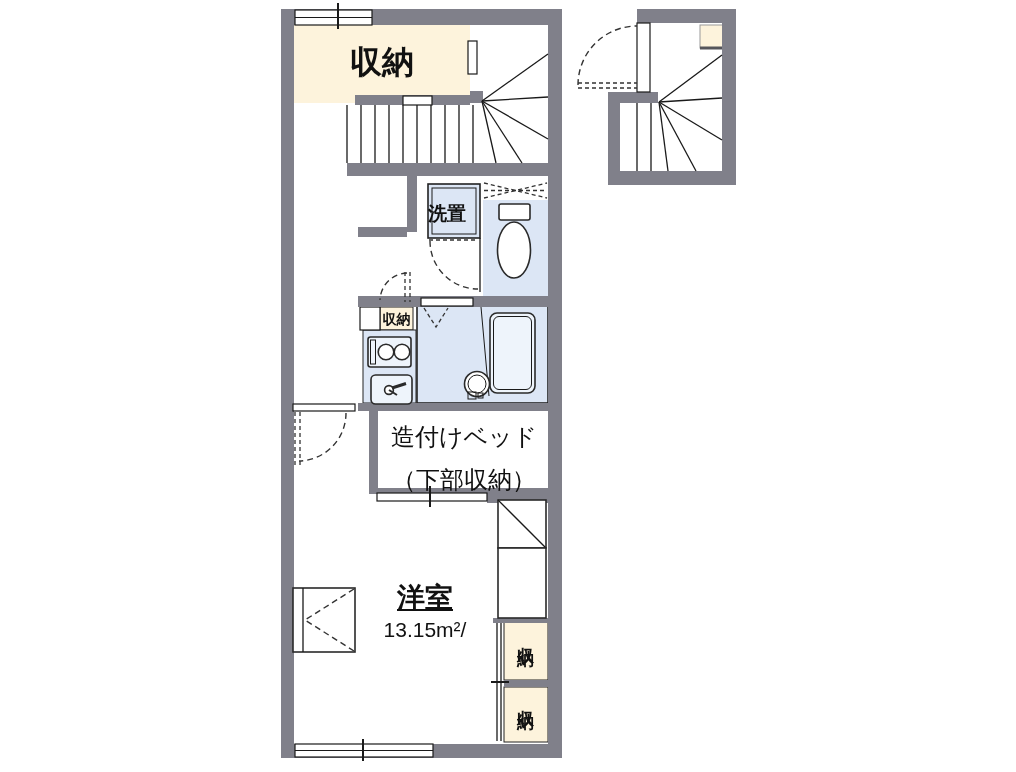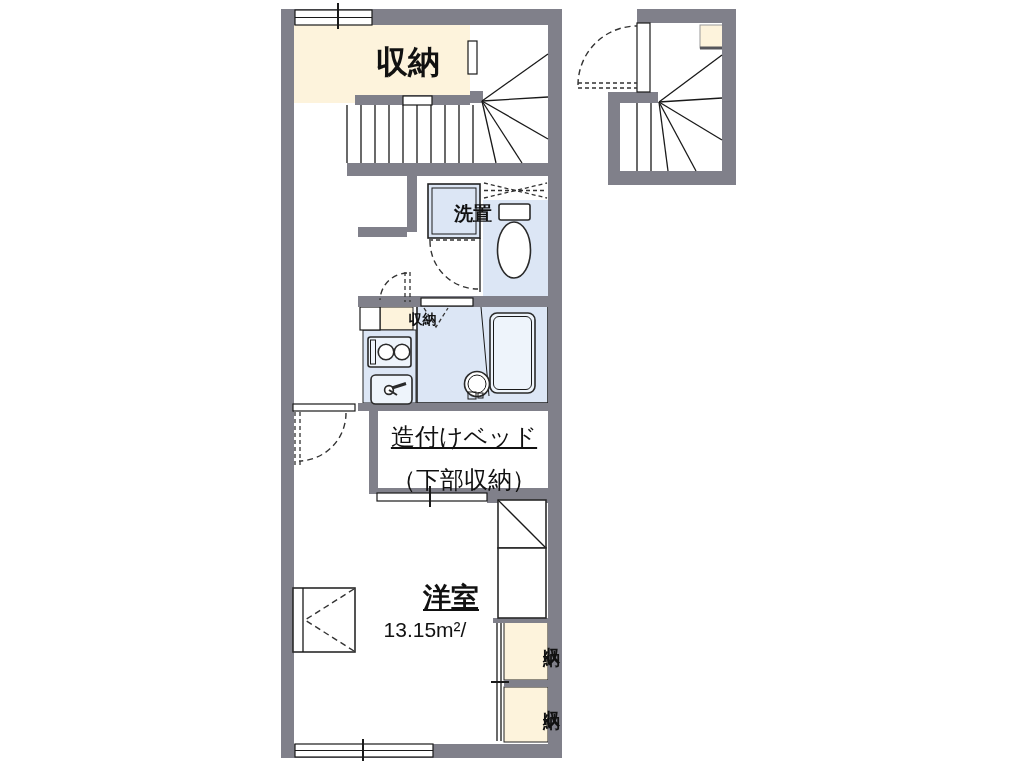--- a/index.html
+++ b/index.html
@@ -1,20 +1,20 @@
 <!DOCTYPE html>
 <html><head>
 <meta charset="utf-8">
 <style>
   html,body{margin:0;padding:0;background:#fff;}
   .stage{position:relative;width:1016px;height:772px;background:#fff;overflow:hidden;
          font-family:"Liberation Sans","DejaVu Sans",sans-serif;}
   .stage svg{position:absolute;left:0;top:0;}
   .lbl{position:absolute;color:#111;text-align:center;white-space:pre;}
-  .w600{font-weight:600;padding-left:26px;}
+  .w600{font-weight:600;}
   .w500{font-weight:500;}
   .vlabel{position:absolute;color:#111;writing-mode:vertical-rl;text-orientation:upright;
           letter-spacing:3px;line-height:1;}
   .ln{stroke:#1a1a1a;stroke-width:1.3;fill:none;}
   .thin{stroke:#1a1a1a;stroke-width:1;fill:none;}
   .fix{stroke:#2a2a2a;stroke-width:1.6;fill:#fff;}
   .fixb{stroke:#2a2a2a;stroke-width:1.6;fill:#eef4fb;}
   .opening{fill:#fff;stroke:#1a1a1a;stroke-width:1.2;}
   .dash{stroke:#333;stroke-width:1.4;fill:none;stroke-dasharray:6 4;}
   .dash2{stroke:#333;stroke-width:1.3;fill:none;stroke-dasharray:4 3;}
@@ -186,19 +186,19 @@
     <rect x="371" y="375" width="41" height="29" rx="4.5" class="fixb"></rect>
     <circle cx="389" cy="390" r="4.4" class="fix"></circle>
     <line x1="392" y1="388" x2="406" y2="383.5" stroke="#2a2a2a" stroke-width="3"></line>
     <line x1="389" y1="390" x2="397" y2="395" stroke="#2a2a2a" stroke-width="2"></line>
   </g>
 </svg>
 
   <div class="lbl w600" style="left:294px;top:41px;width:176px;font-size:32px;">収納</div>
   <div class="lbl w600" style="left:428px;top:201px;width:28px;font-size:19px;">洗置</div>
   <div class="lbl w600" style="left:379px;top:311px;width:35px;font-size:14px;">収納</div>
-  <div class="lbl w500" style="left:378px;top:423px;width:172px;font-size:24px;line-height:28px;text-decoration:underline;">造付けベッド</div>
+  <div class="lbl w500" style="left:378px;top:423px;width:172px;font-size:24px;line-height:28px;">造付けベッド</div>
   <div class="lbl w500" style="left:378px;top:451px;width:172px;font-size:24px;line-height:28px;margin-top:15px;">（下部収納）</div>
   <div class="lbl w600" style="left:340px;top:579px;width:170px;font-size:28px;line-height:38px;text-decoration:underline;">洋室</div>
   <div class="lbl w500" style="left:340px;top:617px;width:170px;font-size:21px;line-height:26px;">13.15m²/</div>
   <div class="vlabel w600" style="left:517px;top:633px;font-size:17px;">収納</div>
   <div class="vlabel w600" style="left:517px;top:696px;font-size:17px;">収納</div>
 </div>
 
 </body></html>

